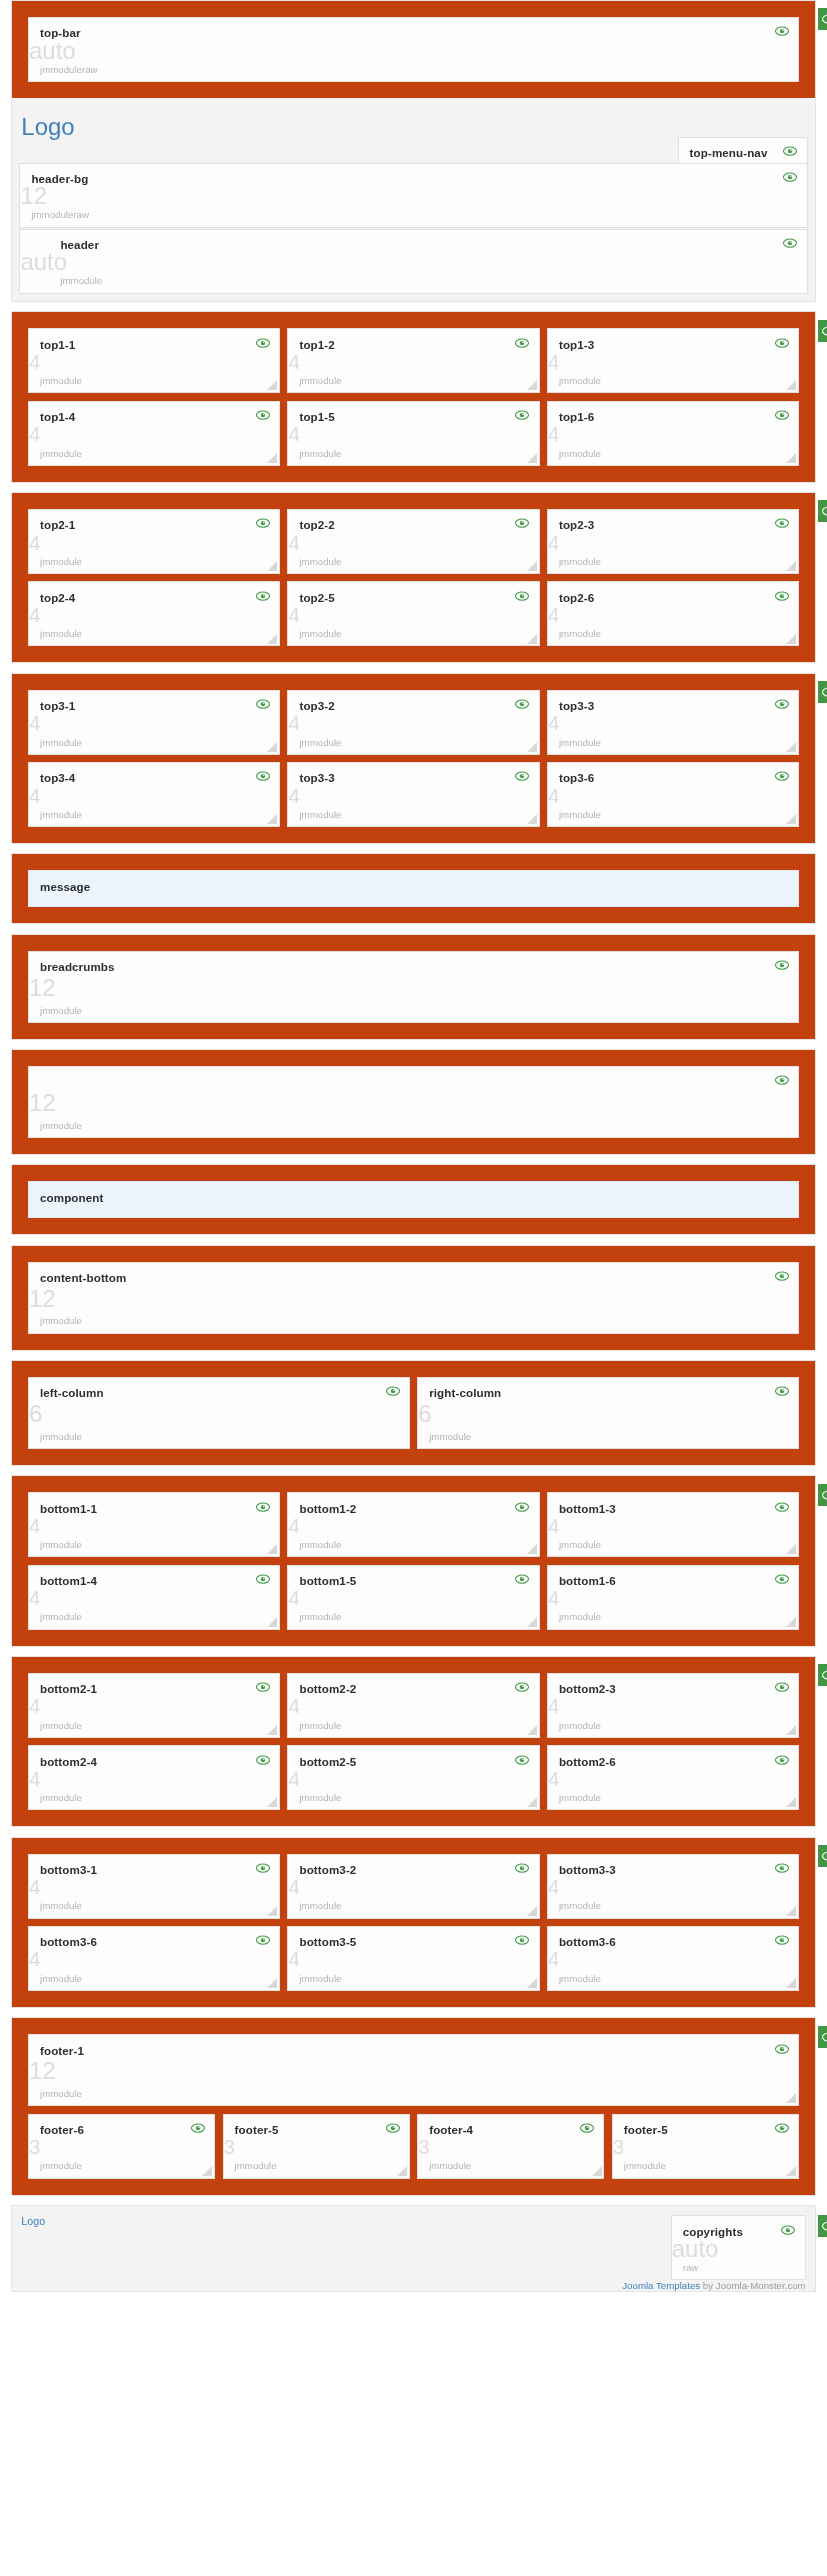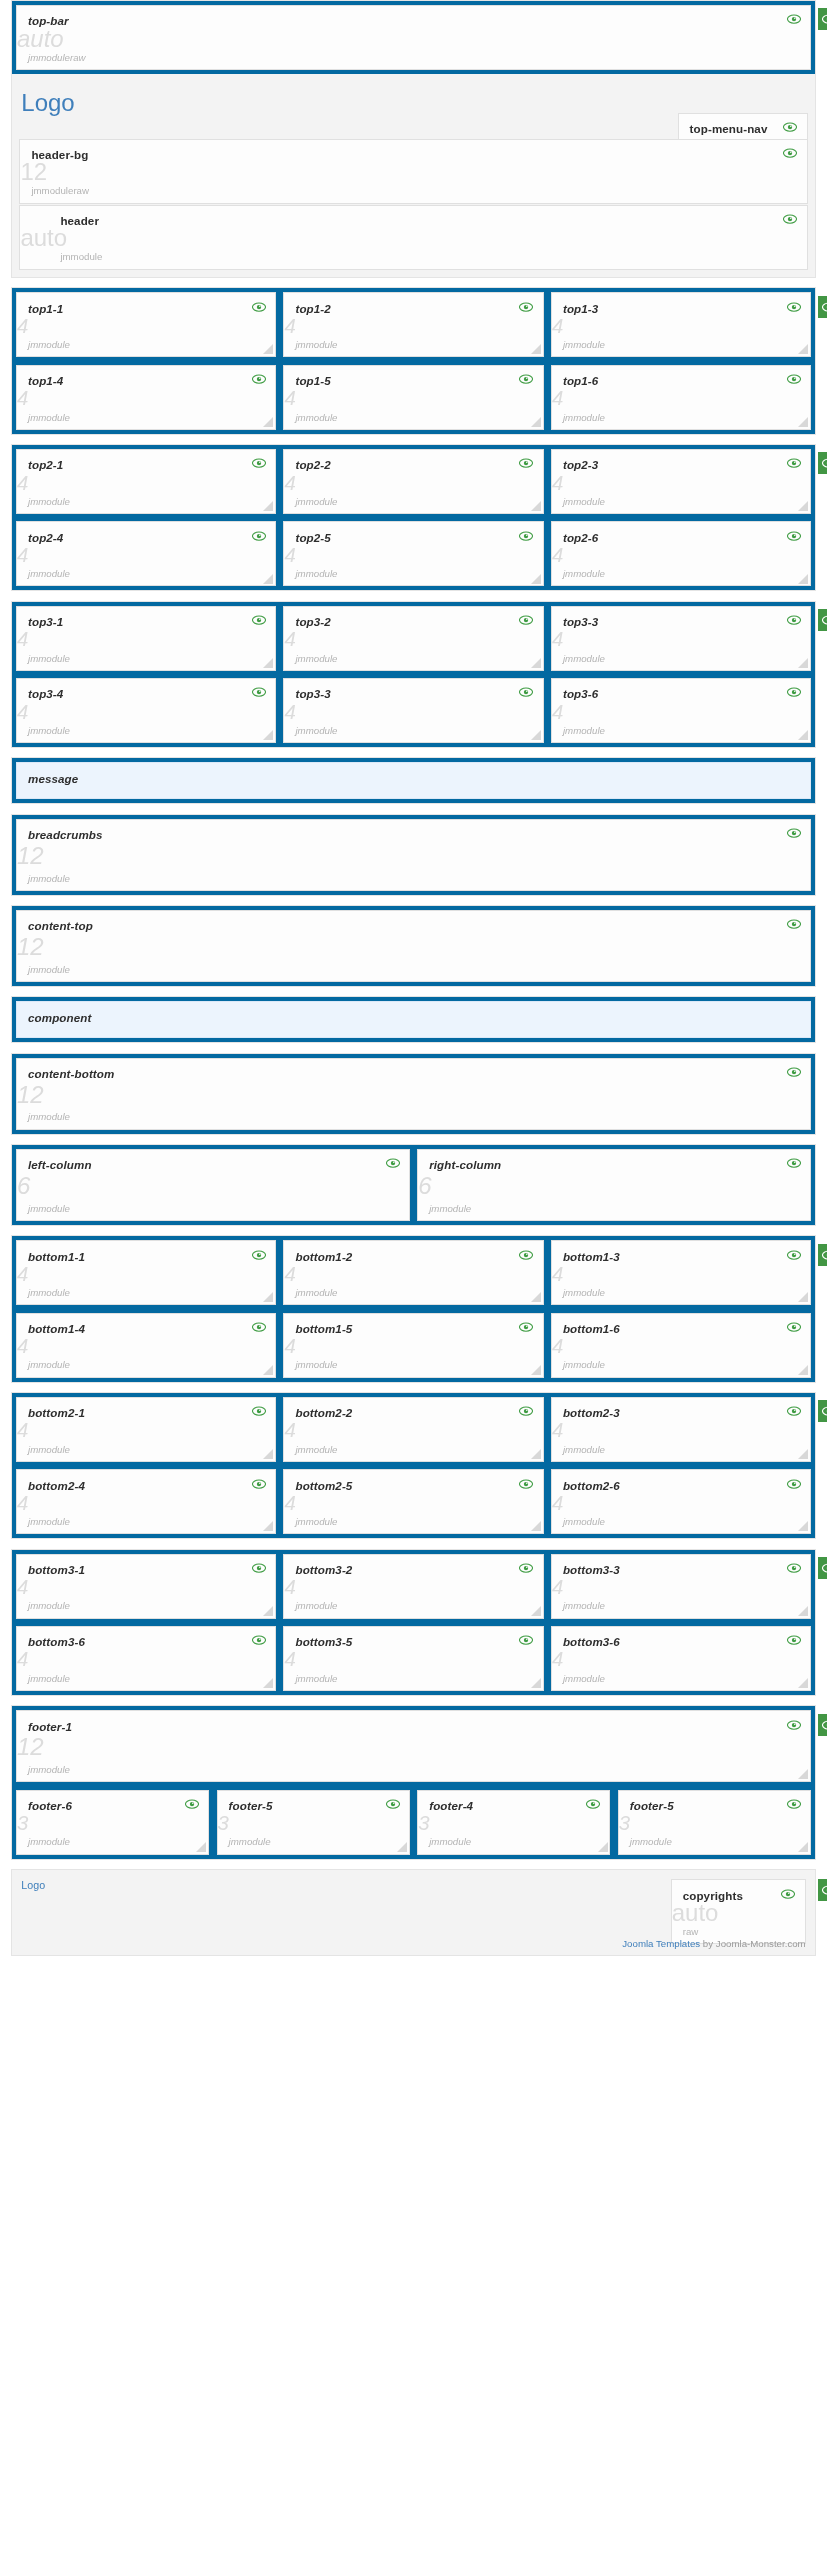--- a/index.html
+++ b/index.html
@@ -7,26 +7,25 @@
     width: 827px;
     background: #ffffff;
     font-family: "Liberation Sans", sans-serif;
     color: #333;
     -webkit-font-smoothing: antialiased;
   }
   .page { width: 827px; position: relative; padding-bottom: 9.3px; }
 
   
   .band {
-    background: #0369a1;
+    background: #c2410c;
     border: 0.9px solid #e4e4e4;
     margin: 0 11px 9.3px 11px;
-    padding: 4px;
+    padding: 16px;
     position: relative;
-    font-style: italic;
   }
 
   
   .mod {
     background: #fdfdfd;
     border: 0.9px solid #e0e0e0;
     position: relative;
     padding: 9.3px 11px 5.6px 11px;
     min-height: 58px;
     display: flex;
@@ -137,21 +136,21 @@
   }
   .footbar .copyblock {
     position:absolute;
     right: 9.3px;
     top: 9.3px;
     width: 135px;
   }
   .credit {
     position:absolute;
     right: 9.3px;
-    bottom: 6px;
+    bottom: 0;
     font-size: 9.7px;
     color:#9a9a9a;
     white-space: nowrap;
   }
   .credit a { color:#3f7fbb; text-decoration:none; }
 </style>
 </head>
 <body>
 
 <div class="page">
@@ -479,21 +478,20 @@
             <ellipse cx="10" cy="6.5" rx="9.3" ry="5.8" fill="none" stroke="#3f9c43" stroke-width="1.5"></ellipse>
             <circle cx="10" cy="6.5" r="3.1" fill="#3f9c43"></circle>
             <circle cx="11.1" cy="5.3" r="1.1" fill="#fff"></circle>
           </svg>
       </span>
     </div>
   </div>
 
   <div class="band">
     <div class="mod xtall">
-      <span class="title">content-top</span>
       <span class="size">12</span>
       <span class="tag">jmmodule</span>
       <span class="eye">
         <svg width="14" height="10.2" viewBox="0 0 20 13">
             <ellipse cx="10" cy="6.5" rx="9.3" ry="5.8" fill="none" stroke="#3f9c43" stroke-width="1.5"></ellipse>
             <circle cx="10" cy="6.5" r="3.1" fill="#3f9c43"></circle>
             <circle cx="11.1" cy="5.3" r="1.1" fill="#fff"></circle>
           </svg>
       </span>
     </div>

